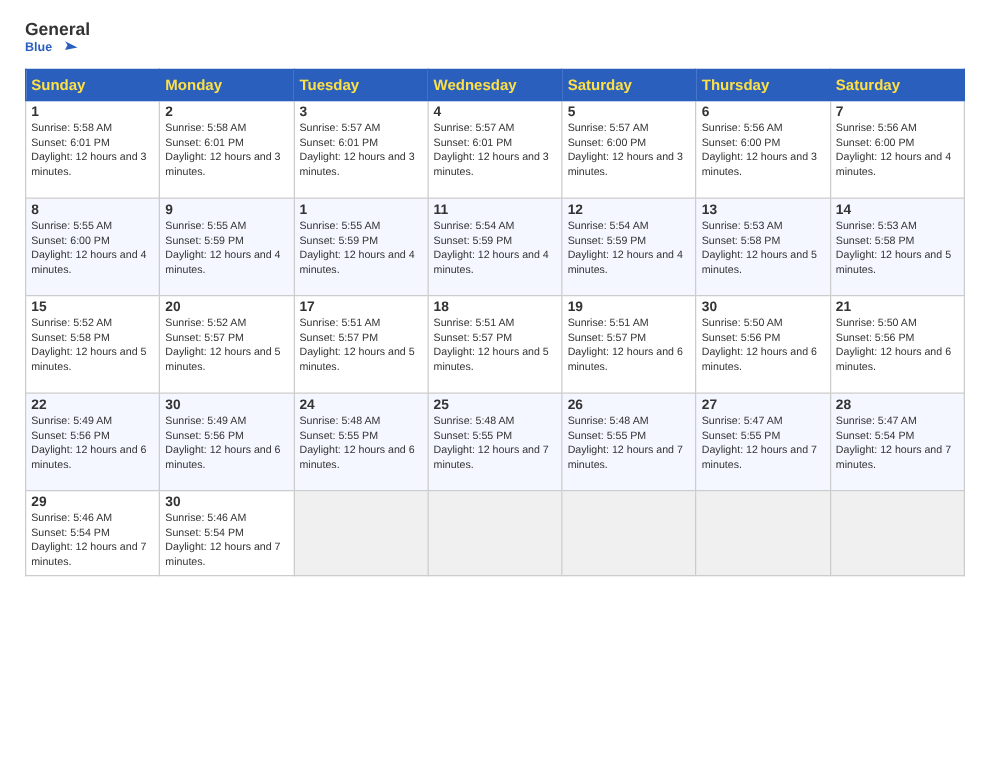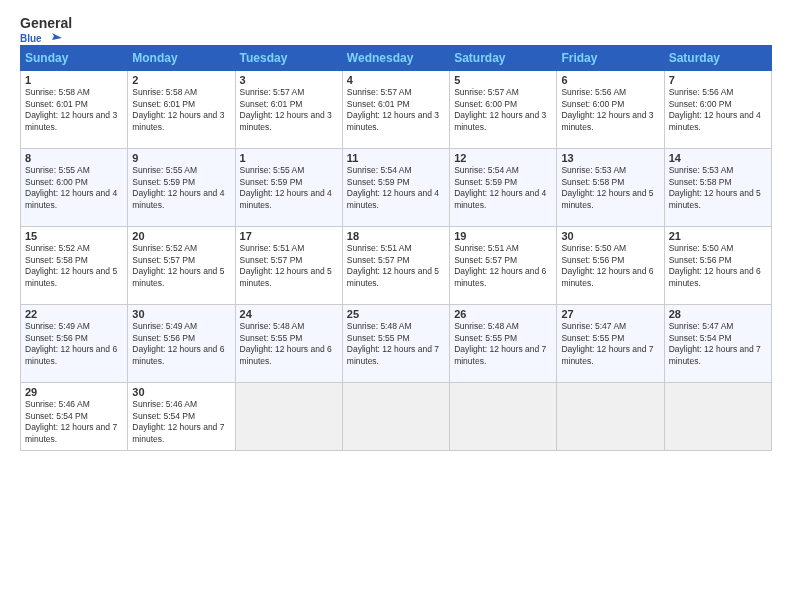--- a/index.html
+++ b/index.html
@@ -11,20 +11,21 @@
       overflow: hidden;
     }
     .container {
       width: 792px;
       padding: 16px 20px 10px 20px;
     }
     .header-area {
       display: flex;
       justify-content: space-between;
       align-items: flex-start;
+      margin-bottom: 10px;
     }
     .logo {
       display: flex;
       align-items: center;
       gap: 4px;
     }
     .title-area {
       text-align: right;
     }
     .month-title {
@@ -37,21 +38,21 @@
       font-size: 16px;
       color: #555;
     }
     table {
       width: 100%;
       border-collapse: collapse;
       table-layout: fixed;
     }
     thead tr th {
       background-color: #2b5fbe;
-      color: #7dd3fc;
+      color: #fde047;
       font-size: 12px;
       font-weight: bold;
       padding: 5px 4px;
       text-align: left;
       border: 1px solid #2b5fbe;
     }
     tbody tr td {
       border: 1px solid #ccc;
       vertical-align: top;
       padding: 3px 4px;
@@ -103,21 +104,21 @@
   </div>
 
   <table>
     <thead>
       <tr>
       <th>Sunday</th>
           <th>Monday</th>
           <th>Tuesday</th>
           <th>Wednesday</th>
           <th>Saturday</th>
-          <th>Friday</th>
+          <th>Thursday</th>
           <th>Saturday</th>
         </tr>
     </thead>
     <tbody id="calendar-body">
     <tr>
           <td>
             <span class="day-num">1</span>
             <div class="cell-text">Sunrise: 5:58 AM<br>Sunset: 6:01 PM<br>Daylight: 12 hours and 3 minutes.</div>
           </td>
           <td>

